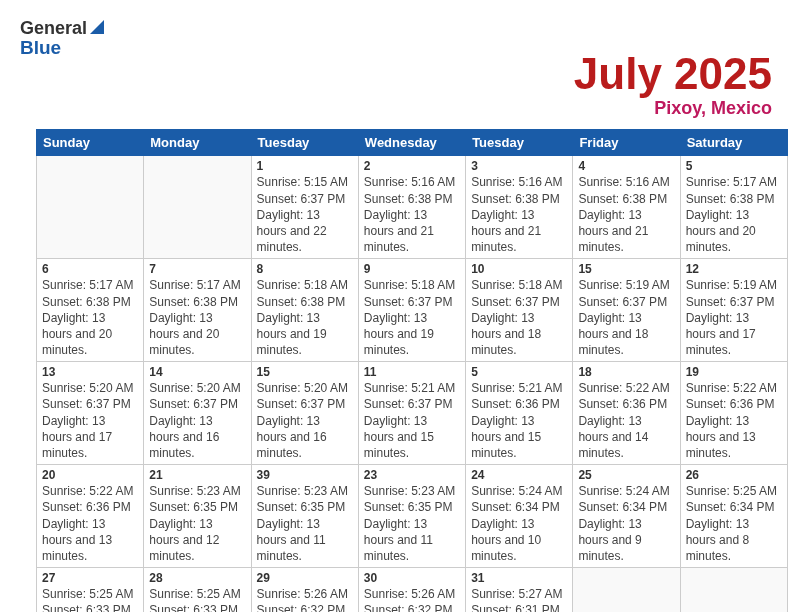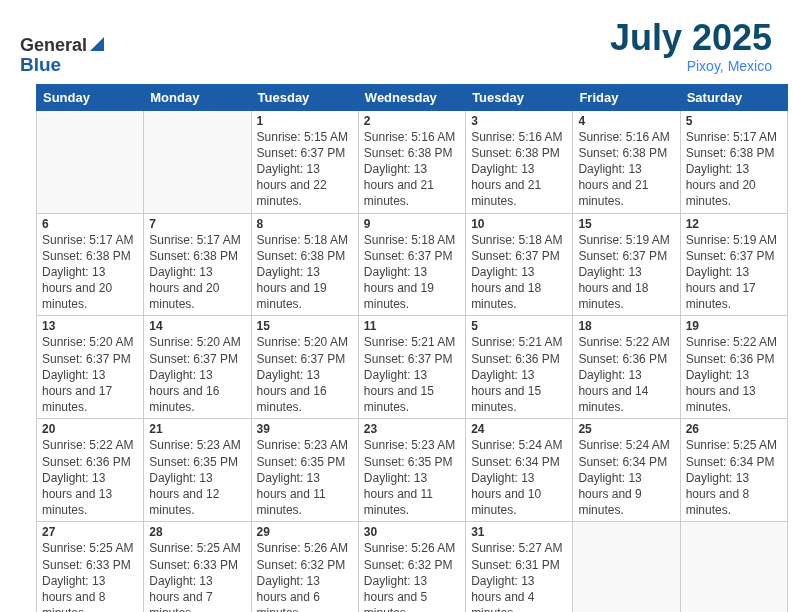--- a/index.html
+++ b/index.html
@@ -13,21 +13,21 @@
     .page {
       width: 792px;
       height: 612px;
       padding: 18px 20px 10px 20px;
       display: flex;
       flex-direction: column;
     }
     .header {
       display: flex;
       justify-content: space-between;
-      align-items: flex-end;
+      align-items: flex-start;
       margin-bottom: 10px;
     }
     .logo {
       display: flex;
       flex-direction: column;
       align-items: flex-start;
     }
     .logo-general {
       font-size: 18px;
       font-weight: bold;
@@ -41,28 +41,30 @@
       line-height: 1;
     }
     .logo-row {
       display: flex;
       align-items: center;
     }
     .title-section {
       text-align: right;
     }
     .title-month {
-      font-size: 36px;
-      font-weight: bold;
-      color: #0c4a6e;
+      font-size: 44px;
+      font-weight: bold;
+      color: #b91c1c;
       line-height: 1.1;
+      margin-top: 32px;
     }
     .title-location {
-      font-size: 14px;
-      color: #3b82f6;
+      font-size: 18px;
+      color: #be185d;
+      font-weight: bold;
     }
     .calendar {
       flex: 1;
       border: 1px solid #ccc;
       border-collapse: collapse;
       width: 100%;
       table-layout: fixed;
       margin-left: 16px;
     }
     .calendar th {

